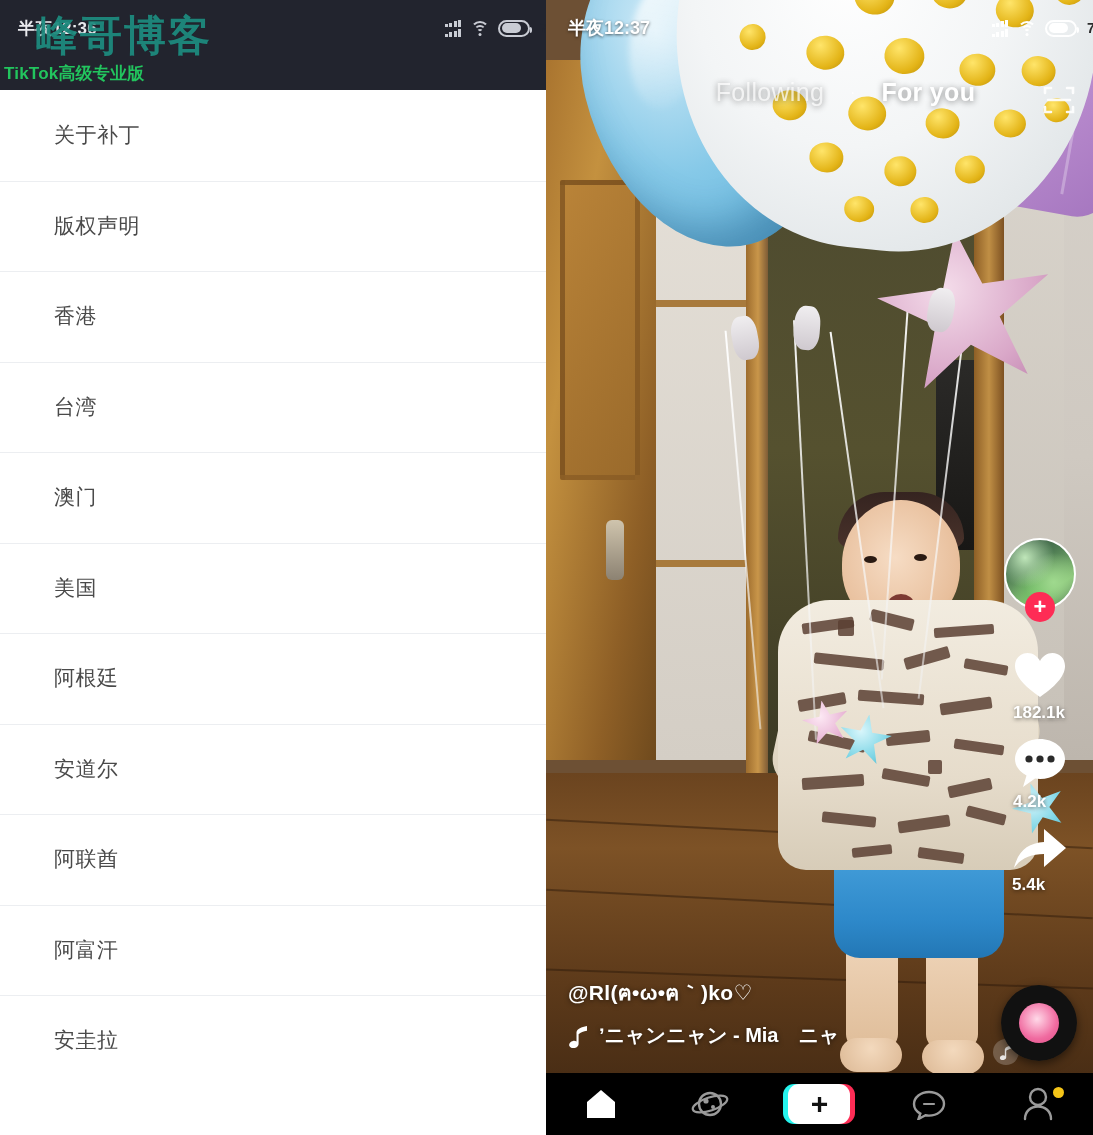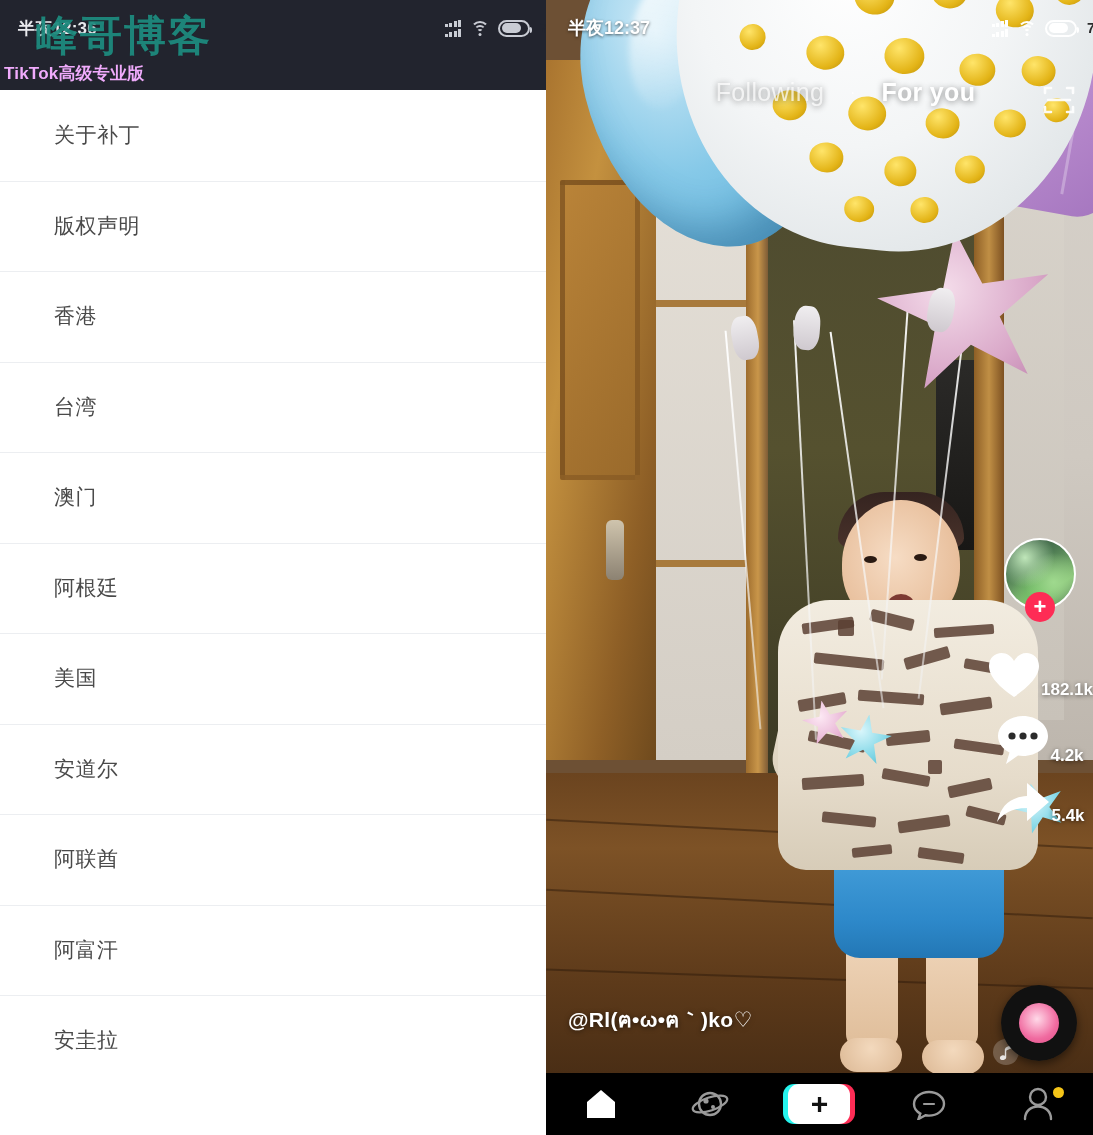--- a/index.html
+++ b/index.html
@@ -46,21 +46,21 @@
                  height:6px; background:#c9ccd4; border-radius:0 2px 2px 0; }
   .batt-txt { position:absolute; left:0; right:3px; text-align:center;
               font-size:14px; font-weight:bold; color:#22242e; letter-spacing:-0.3px;padding-left:40px; }
   .batt-fill { position:absolute; left:1.5px; top:1.5px; bottom:1.5px; width:70%;
                background:#c9ccd4; border-radius:6px; }
 
   .l-titlebar {
     height:34px; background:#22242e; width:100%;
     display:flex; align-items:center; padding-left:4px;
   }
-  .l-title { color:#f0abfc; font-size:17px; font-weight:bold; letter-spacing:0.2px; }
+  .l-title { color:#22c55e; font-size:17px; font-weight:bold; letter-spacing:0.2px; }
 
   .l-list { width:100%; background:#fff; }
   .l-row { position:relative; height:90.5px; display:flex; align-items:center;
            padding-left:54px; background:#fff; }
   .l-row + .l-row::before { content:""; position:absolute; left:0; right:0; top:0;
                             height:1px; background:#eceef1; }
   .l-row-label { font-size:21px; color:#4a4a4a; letter-spacing:0.5px; }
 
   
   .wm { position:absolute; pointer-events:none; color:#1d8a7e; font-weight:bold;
@@ -202,21 +202,21 @@
             background:
               radial-gradient(circle at 28% 26%, #bfe6b9 0%, rgba(191,230,185,0) 42%),
               radial-gradient(circle at 70% 62%, #9fd98e 0%, rgba(159,217,142,0) 46%),
               radial-gradient(circle at 46% 80%, #6fbf63 0%, rgba(111,191,99,0) 40%),
               linear-gradient(150deg,#2c4a3a 0%,#4d7a52 35%,#89c377 70%,#3d5f45 100%);
             overflow:hidden; }
   .follow-plus { position:absolute; left:50%; bottom:-12px; transform:translateX(-50%);
                  width:30px; height:30px; border-radius:50%; background:#fe2c55;
                  display:flex; align-items:center; justify-content:center;
                  color:#fff; font-size:22px; font-weight:bold; line-height:1; }
-  .act { display:flex; flex-direction:row; align-items:flex-end; margin-bottom:14px; }
+  .act { display:flex; flex-direction:column; align-items:flex-start; margin-bottom:14px; }
   .act-count { color:#fff; font-size:17px; font-weight:bold; margin-top:3px;
                text-shadow:0 1px 4px rgba(0,0,0,.55); }
 
   .caption { position:absolute; left:22px; bottom:24px; width:430px; z-index:20; }
   .cap-line { color:#fff; font-size:21px; font-weight:bold; margin-bottom:13px;
               text-shadow:0 1px 5px rgba(0,0,0,.6); letter-spacing:.3px; }
   .cap-music { display:flex; align-items:center; gap:9px; }
   .cap-music-txt { color:#fff; font-size:20px; font-weight:bold;
                    text-shadow:0 1px 5px rgba(0,0,0,.6); }
 
@@ -297,24 +297,24 @@
         <div class="l-row">
           <div class="l-row-label">香港</div>
         </div>
         <div class="l-row">
           <div class="l-row-label">台湾</div>
         </div>
         <div class="l-row">
           <div class="l-row-label">澳门</div>
         </div>
         <div class="l-row">
+          <div class="l-row-label">美国</div>
+        </div>
+        <div class="l-row">
           <div class="l-row-label">阿根廷</div>
-        </div>
-        <div class="l-row">
-          <div class="l-row-label">美国</div>
         </div>
         <div class="l-row">
           <div class="l-row-label">安道尔</div>
         </div>
         <div class="l-row">
           <div class="l-row-label">阿联酋</div>
         </div>
         <div class="l-row">
           <div class="l-row-label">阿富汗</div>
         </div>
@@ -507,20 +507,26 @@
         <div class="act">
           <svg width="56" height="46" viewBox="0 0 56 46">
             <path d="M2 42 C6 25 16 17 32 16 L32 3 L54 22 L32 41 L32 28 C19 28 9 32 2 42 Z" fill="#ffffff"></path>
           </svg>
           <div class="act-count">5.4k</div>
         </div>
       </div>
 
       <div class="caption">
         <div class="cap-line">@Rl(ฅ•ω•ฅ｀)ko♡</div>
+        <div class="cap-music">
+          <svg width="22" height="24" viewBox="0 0 22 24">
+            <path d="M19 2 C13 3.2 9.5 4.6 8.5 8 L8.5 17.5 C7.6 16.9 6.3 16.6 5 16.9 C2.4 17.5 0.7 19.6 1.2 21.6 C1.7 23.6 4.1 24.6 6.7 24 C9 23.5 10.6 21.8 10.6 20 L10.6 10.2 C12.5 8.6 15.6 7.4 19 6.8 Z" fill="#ffffff"></path>
+          </svg>
+          <div class="cap-music-txt">ʼニャンニャン - Mia　ニャ</div>
+        </div>
       </div>
 
       <div class="note-bubble">
         <svg width="15" height="16" viewBox="0 0 22 24">
           <path d="M19 2 C13 3.2 9.5 4.6 8.5 8 L8.5 17.5 C7.6 16.9 6.3 16.6 5 16.9 C2.4 17.5 0.7 19.6 1.2 21.6 C1.7 23.6 4.1 24.6 6.7 24 C9 23.5 10.6 21.8 10.6 20 L10.6 10.2 C12.5 8.6 15.6 7.4 19 6.8 Z" fill="rgba(255,255,255,.85)"></path>
         </svg>
       </div>
 
       <div class="disc">
         <div class="disc-art"></div>

